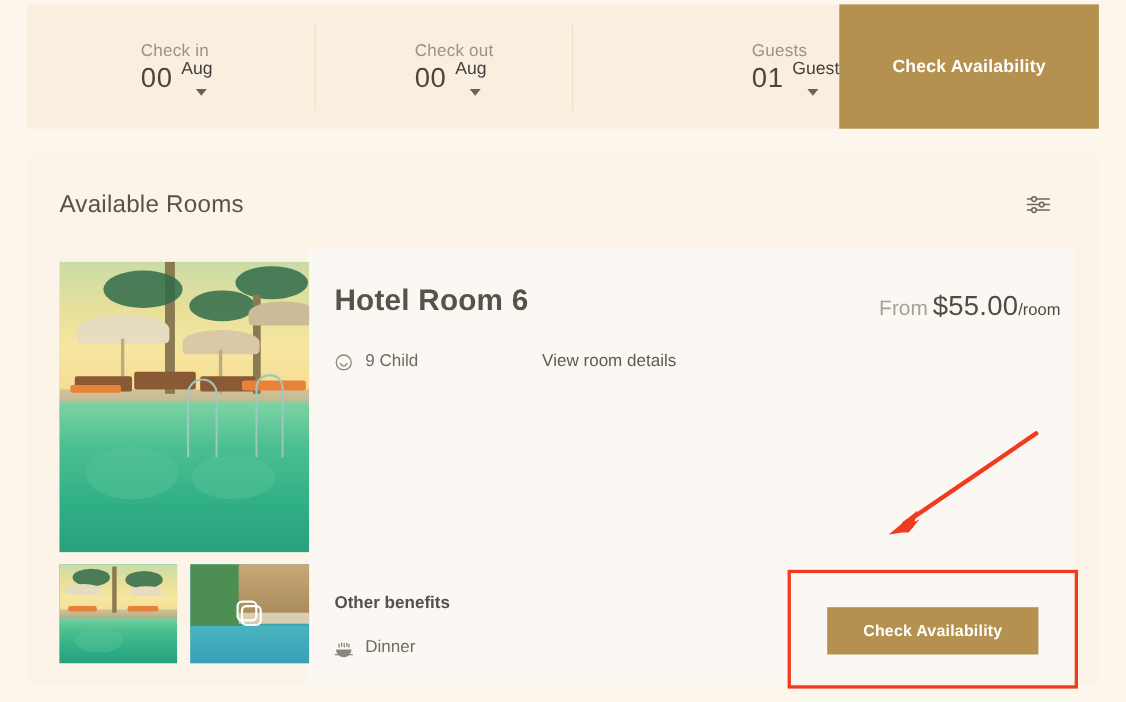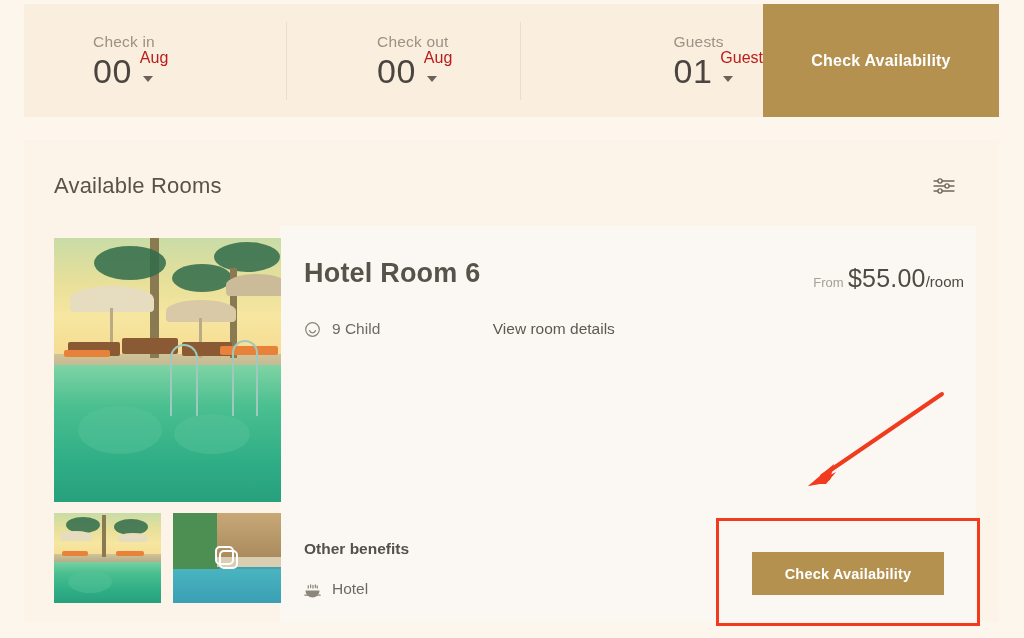--- a/index.html
+++ b/index.html
@@ -29,35 +29,35 @@
   .bk-divider {
     width: 1px; align-self: center; height: 78px;
     background: #EADFCD;
   }
   .bk-label {
     font-size: 15.5px; color: #9a9287; letter-spacing: .2px;
     margin-bottom: 3px;
   }
   .bk-valrow { display: flex; align-items: flex-start; position: relative; }
   .bk-num {
-    font-size: 34px; color: #4a4540; letter-spacing: .5px; line-height: 1;
+    font-size: 25px; color: #4a4540; letter-spacing: .5px; line-height: 1;
     font-weight: 400;
   }
   .bk-unit {
-    font-size: 16px; color: #b91c1c; margin-left: 8px; line-height: 1;
+    font-size: 16px; color: #404040; margin-left: 8px; line-height: 1;
     position: relative; top: -4px;
   }
   .bk-caret {
     position: absolute; left: 50px; top: 22px;
     width: 0; height: 0;
     border-left: 5px solid transparent;
     border-right: 5px solid transparent;
     border-top: 6px solid #6b635a;
   }
-  .bk-field.checkin  .bk-inner { padding-left: 69px; }
+  .bk-field.checkin  .bk-inner { padding-left: 104px; }
   .bk-field.checkout .bk-inner { padding-left: 90px; }
   .bk-field.guests   .bk-inner { padding-left: 62px; }
 
   .bk-cta {
     flex: 1;
     background: #B59150;
     display: flex; align-items: center; justify-content: center;
     color: #fff; font-size: 16px; font-weight: bold; letter-spacing: .2px;
     cursor: pointer;
   }
@@ -121,21 +121,21 @@
 
   
   .room-info { position: absolute; left: 304px; top: 258px; width: 660px; }
   .room-title {
     font-size: 27px; font-weight: bold; color: #57524a; letter-spacing: .2px;
   }
   .price-block {
     position: absolute; left: 480px; top: 6px; width: 180px;
     text-align: right; white-space: nowrap;
   }
-  .price-from { font-size: 13px; color: #a7a096; }
+  .price-from { font-size: 19px; color: #a7a096; }
   .price-main { font-size: 25px; color: #4f4a42; letter-spacing: .2px; margin-top: 12px; }
   .price-unit { font-size: 15px; color: #4f4a42; }
 
   .feat-grid {
     position: absolute; left: 304px; top: 320px;
     width: 420px;
   }
   .feat-row { display: flex; margin-bottom: 14px; }
   .feat-col { width: 196px; display: flex; align-items: center; gap: 11px; }
   .feat-col.wide { width: 240px; }
@@ -328,21 +328,21 @@
       <div class="feat-col wide">
         <span class="feat-ico">
           <svg viewBox="0 0 18 18" width="17" height="17" fill="none" stroke="#8d867c" stroke-width="1.2" stroke-linecap="round">
             <path d="M1.5 10h15a7.5 7.5 0 0 1-15 0z" fill="#8d867c" stroke="none"></path>
             <g stroke="#8d867c" stroke-width="1.3">
               <path d="M4.5 7.5V5M7 7V4M9.5 7.5V4.5M12 7V4.2M14 7.5V5.2"></path>
             </g>
             <path d="M.8 15h16.4"></path>
           </svg>
         </span>
-        <span class="feat-txt">Hotel</span>
+        <span class="feat-txt">Dinner</span>
       </div>
     </div>
   </div>
 
   <div class="card-cta">Check Availability</div>
 
   <div class="anno-box"></div>
   <div class="anno-arrow">
     <svg viewBox="0 0 175 120" width="175" height="120">
       <line x1="152" y1="14" x2="32" y2="96" stroke="#F03B1E" stroke-width="4" stroke-linecap="round"></line>

